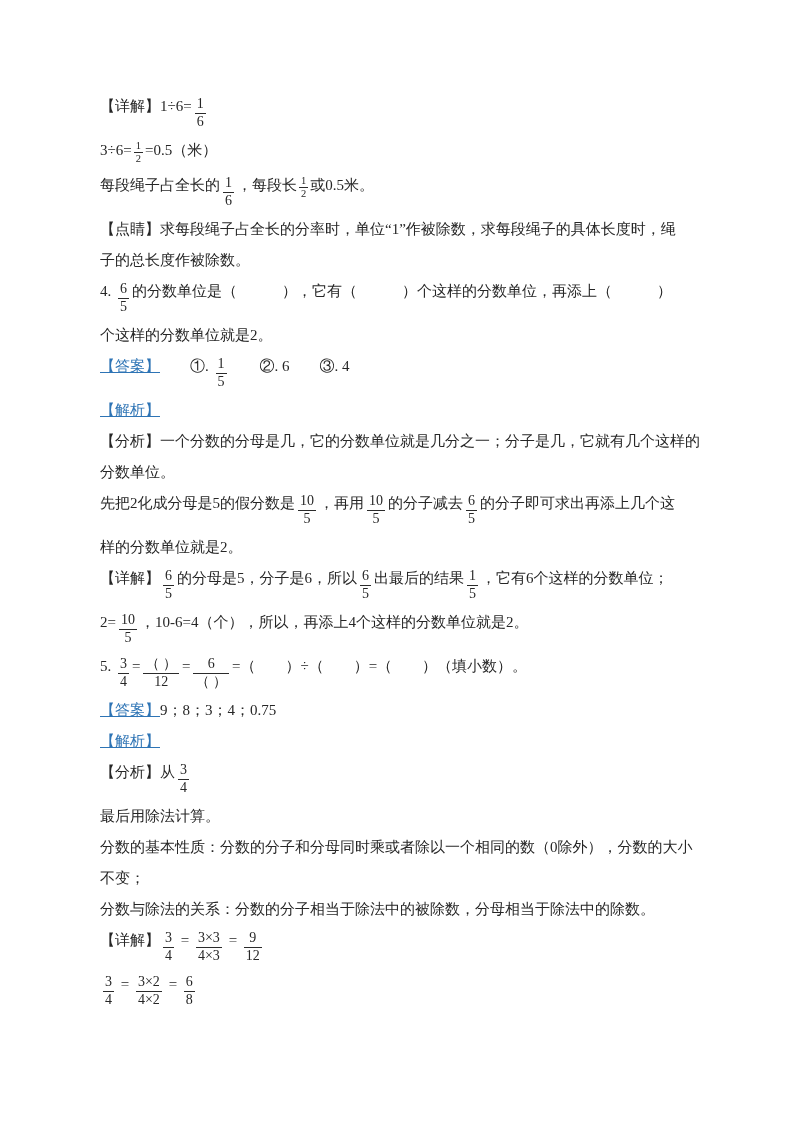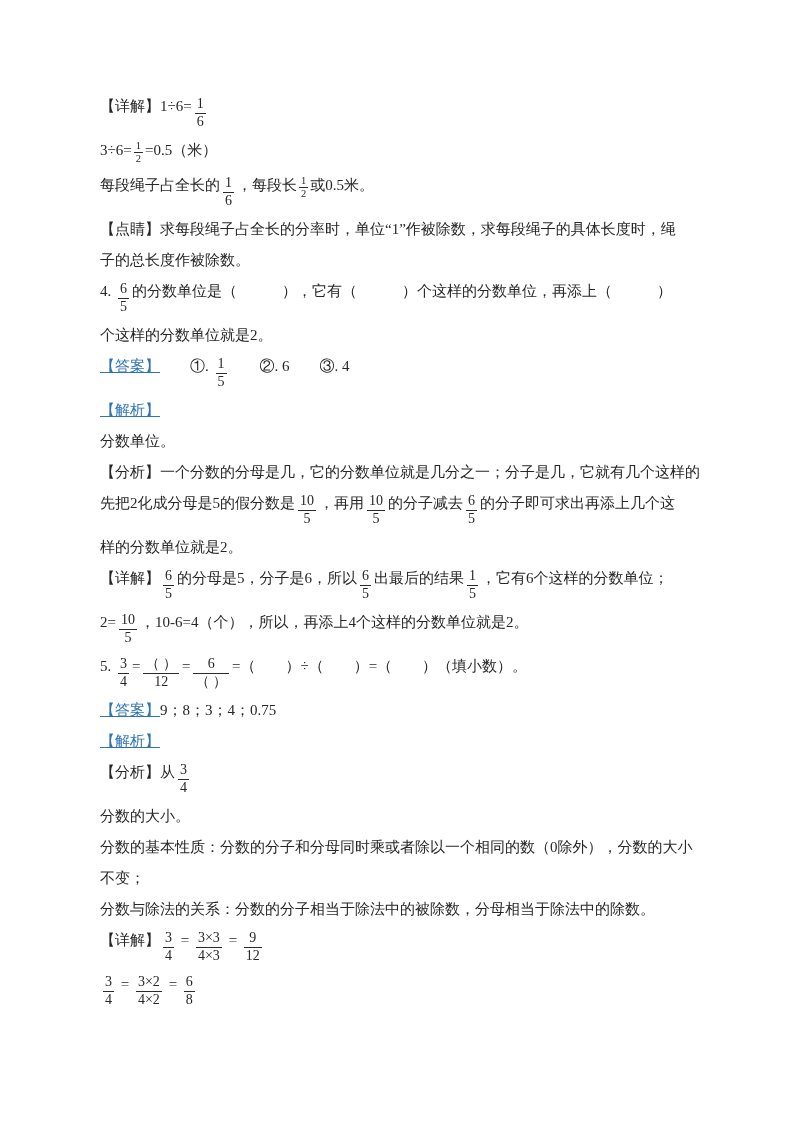--- a/index.html
+++ b/index.html
@@ -100,24 +100,24 @@
         <span class="frac">
           <span class="num">1</span>
           <span class="den">5</span>
         </span>
         <span class="run">　　②. 6　　③. 4</span>
       </div>
       <div class="doc-line">
         <span class="run blue">【解析】</span>
       </div>
       <div class="doc-line">
+        <span class="run">【分析】一个分数的分母是几，它的分数单位就是几分之一；分子是几，它就有几个这样的</span>
+      </div>
+      <div class="doc-line">
         <span class="run">分数单位。</span>
-      </div>
-      <div class="doc-line">
-        <span class="run">【分析】一个分数的分母是几，它的分数单位就是几分之一；分子是几，它就有几个这样的</span>
       </div>
       <div class="doc-line">
         <span class="run">先把2化成分母是5的假分数是</span>
         <span class="frac">
           <span class="num">10</span>
           <span class="den">5</span>
         </span>
         <span class="run">，再用</span>
         <span class="frac">
           <span class="num">10</span>
@@ -185,21 +185,21 @@
         <span class="run blue">【解析】</span>
       </div>
       <div class="doc-line">
         <span class="run">【分析】从</span>
         <span class="frac">
           <span class="num">3</span>
           <span class="den">4</span>
         </span>
       </div>
       <div class="doc-line">
-        <span class="run">分数的大小。</span>
+        <span class="run">最后用除法计算。</span>
       </div>
       <div class="doc-line">
         <span class="run">分数的基本性质：分数的分子和分母同时乘或者除以一个相同的数（0除外），分数的大小</span>
       </div>
       <div class="doc-line">
         <span class="run">不变；</span>
       </div>
       <div class="doc-line">
         <span class="run">分数与除法的关系：分数的分子相当于除法中的被除数，分母相当于除法中的除数。</span>
       </div>

